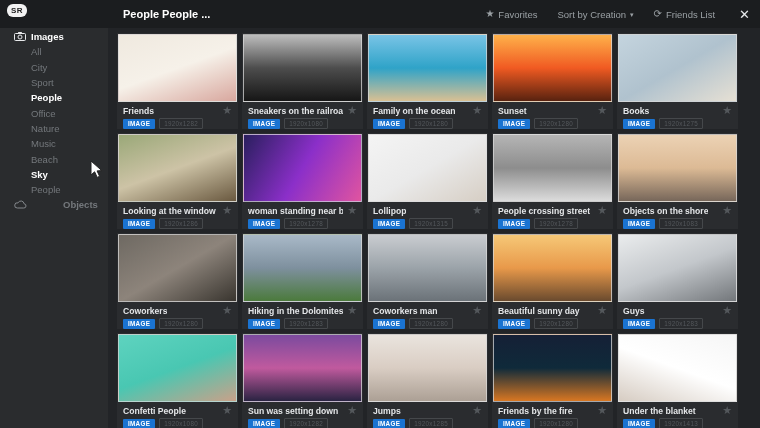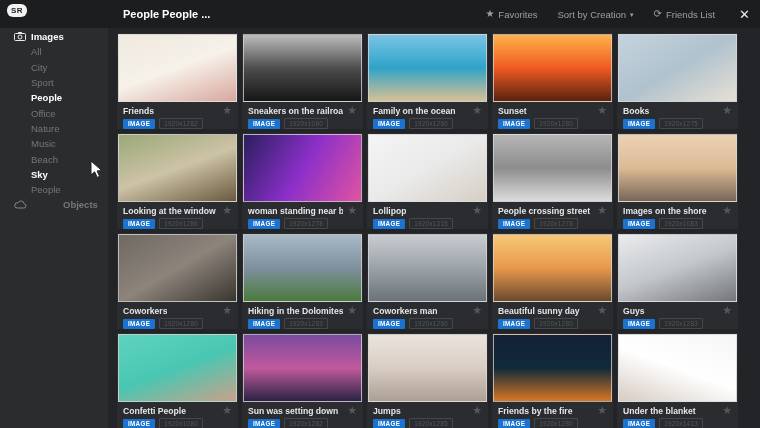--- a/index.html
+++ b/index.html
@@ -193,21 +193,21 @@
           <span class="card-star">★</span>
         </div>
         <div class="badge-row">
           <span class="type-badge">IMAGE</span>
           <span class="res-chip">1920x1278</span>
         </div>
       </div>
       <div class="card">
         <div class="thumb" style="background: linear-gradient(rgb(236, 210, 180), rgb(220, 186, 149), rgb(119, 103, 90));"></div>
         <div class="title-row">
-          <span class="card-title">Images on the shore</span>
+          <span class="card-title">Objects on the shore</span>
           <span class="card-star">★</span>
         </div>
         <div class="badge-row">
           <span class="type-badge">IMAGE</span>
           <span class="res-chip">1920x1083</span>
         </div>
       </div>
       <div class="card">
         <div class="thumb" style="background: linear-gradient(150deg, rgb(110, 105, 98), rgb(141, 132, 123), rgb(57, 53, 47));"></div>
         <div class="title-row">

